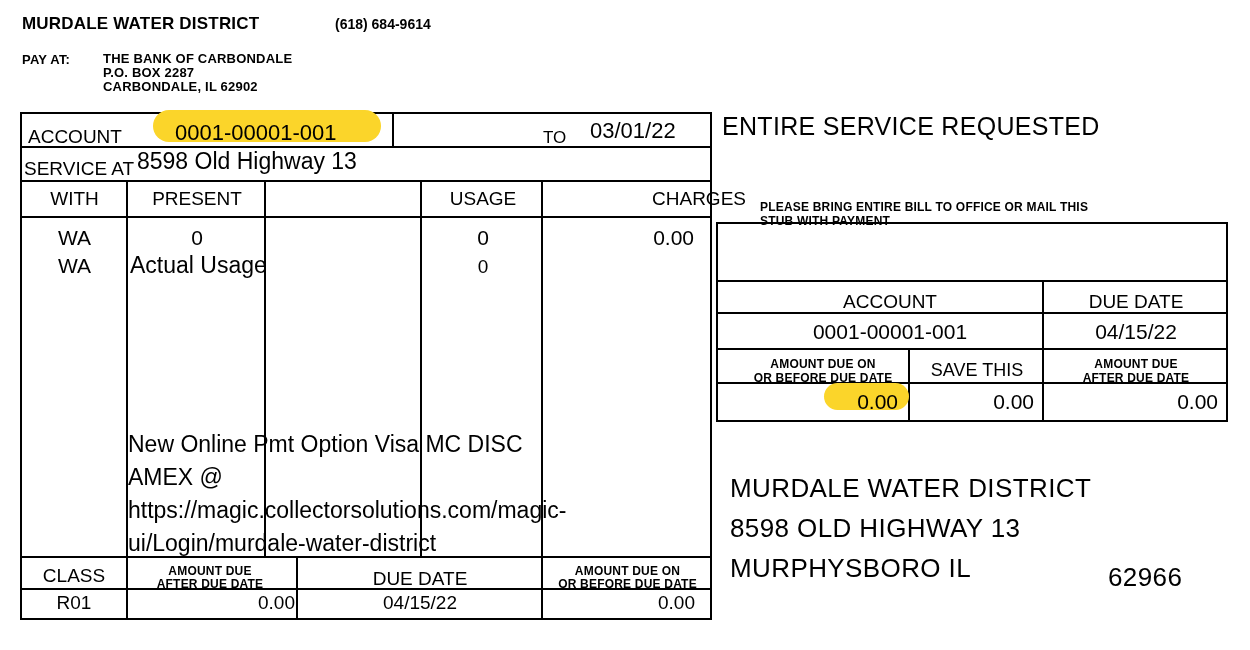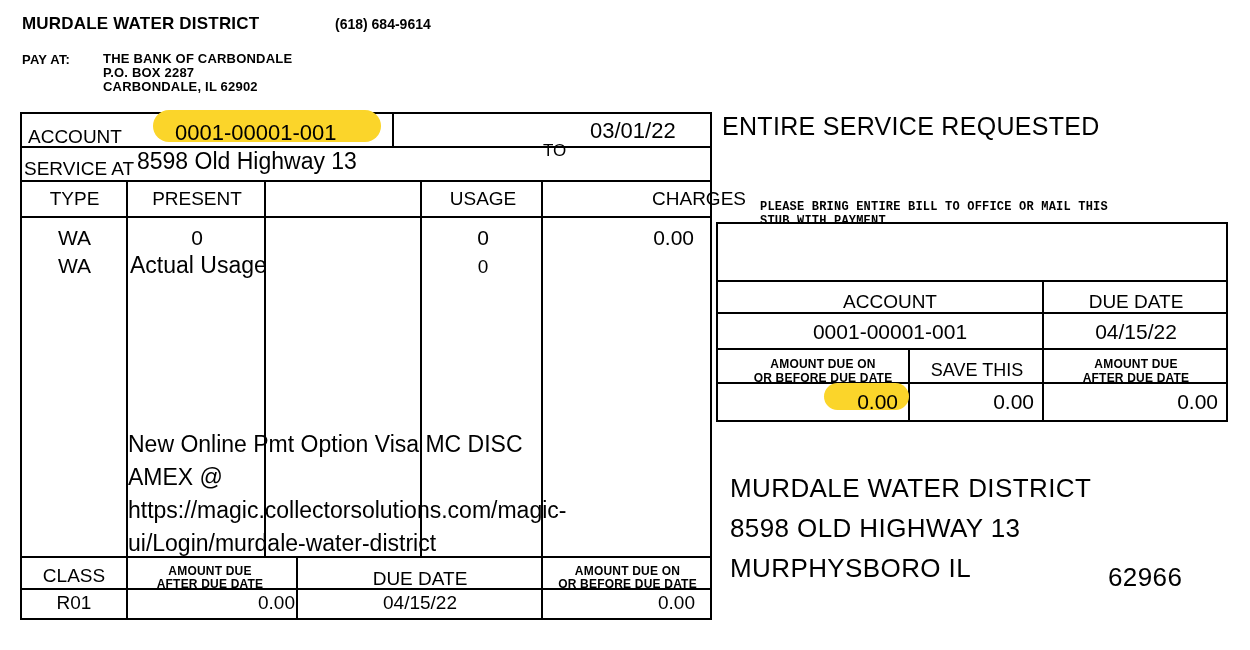--- a/index.html
+++ b/index.html
@@ -13,21 +13,20 @@
     position: relative;
     font-family: "Liberation Sans", sans-serif;
     color: #000;
     overflow: hidden;
   }
   .sheet {
     position: absolute;
     left: 0; top: 0;
     width: 1106px;
     height: 650px;
-    padding-left: 21px;
   }
   .abs { position: absolute; }
 
   
   #company-name {
     left: 22px; top: 14px;
     font-size: 17px;
     font-weight: bold;
     letter-spacing: 0.2px;
   }
@@ -66,21 +65,21 @@
     font-size: 22px;
     z-index: 3;
   }
   #account-highlight {
     left: 153px; top: 110px;
     width: 228px; height: 32px;
     background: #fbd52a;
     border-radius: 16px;
     z-index: 2;
   }
-  #to-label { left: 543px; top: 128px; font-size: 17px; margin-top: 13px; }
+  #to-label { left: 543px; top: 128px; font-size: 17px; }
   #to-date { left: 590px; top: 118px; font-size: 22px; }
 
   #service-at-label { left: 24px; top: 158px; font-size: 19px; }
   #service-address { left: 137px; top: 148px; font-size: 23px; }
 
   .col-head {
     font-size: 19px;
     text-align: center;
     top: 188px;
   }
@@ -142,21 +141,20 @@
     line-height: 14.5px;
     font-weight: bold;
     padding-top: 4px;
     letter-spacing: .2px;
   }
   #bring-bill-note {
     left: 760px; top: 200px;
     font-size: 12px;
     font-weight: bold;
     letter-spacing: .2px;
-    font-family: Liberation Mono, monospace;
   }
 
   #stub-table {
     left: 716px; top: 222px;
     width: 512px; height: 200px;
     border: 2px solid #000;
     box-sizing: border-box;
   }
   #stub-acct-head { left: 740px; width: 300px; text-align: center; top: 291px; font-size: 19px; }
   #stub-due-head { left: 1046px; width: 180px; text-align: center; top: 291px; font-size: 19px; }
@@ -229,21 +227,21 @@
 
   <div class="abs" id="account-highlight"></div>
   <div class="abs" id="account-label">ACCOUNT</div>
   <div class="abs" id="account-number">0001-00001-001</div>
   <div class="abs" id="to-label">TO</div>
   <div class="abs" id="to-date">03/01/22</div>
 
   <div class="abs" id="service-at-label">SERVICE AT</div>
   <div class="abs" id="service-address">8598 Old Highway 13</div>
 
-  <div class="abs col-head" id="head-type">TYPE</div>
+  <div class="abs col-head" id="head-type">WITH</div>
   <div class="abs col-head" id="head-present">PRESENT</div>
   <div class="abs col-head" id="head-usage">USAGE</div>
   <div class="abs col-head" id="head-charges">CHARGES</div>
 
   <div class="abs row-cell" id="r1-type">WA</div>
   <div class="abs row-cell" id="r1-present">0</div>
   <div class="abs row-cell" id="r1-usage">0</div>
   <div class="abs row-cell" id="r1-charges">0.00</div>
 
   <div class="abs row-cell" id="r2-type">WA</div>

